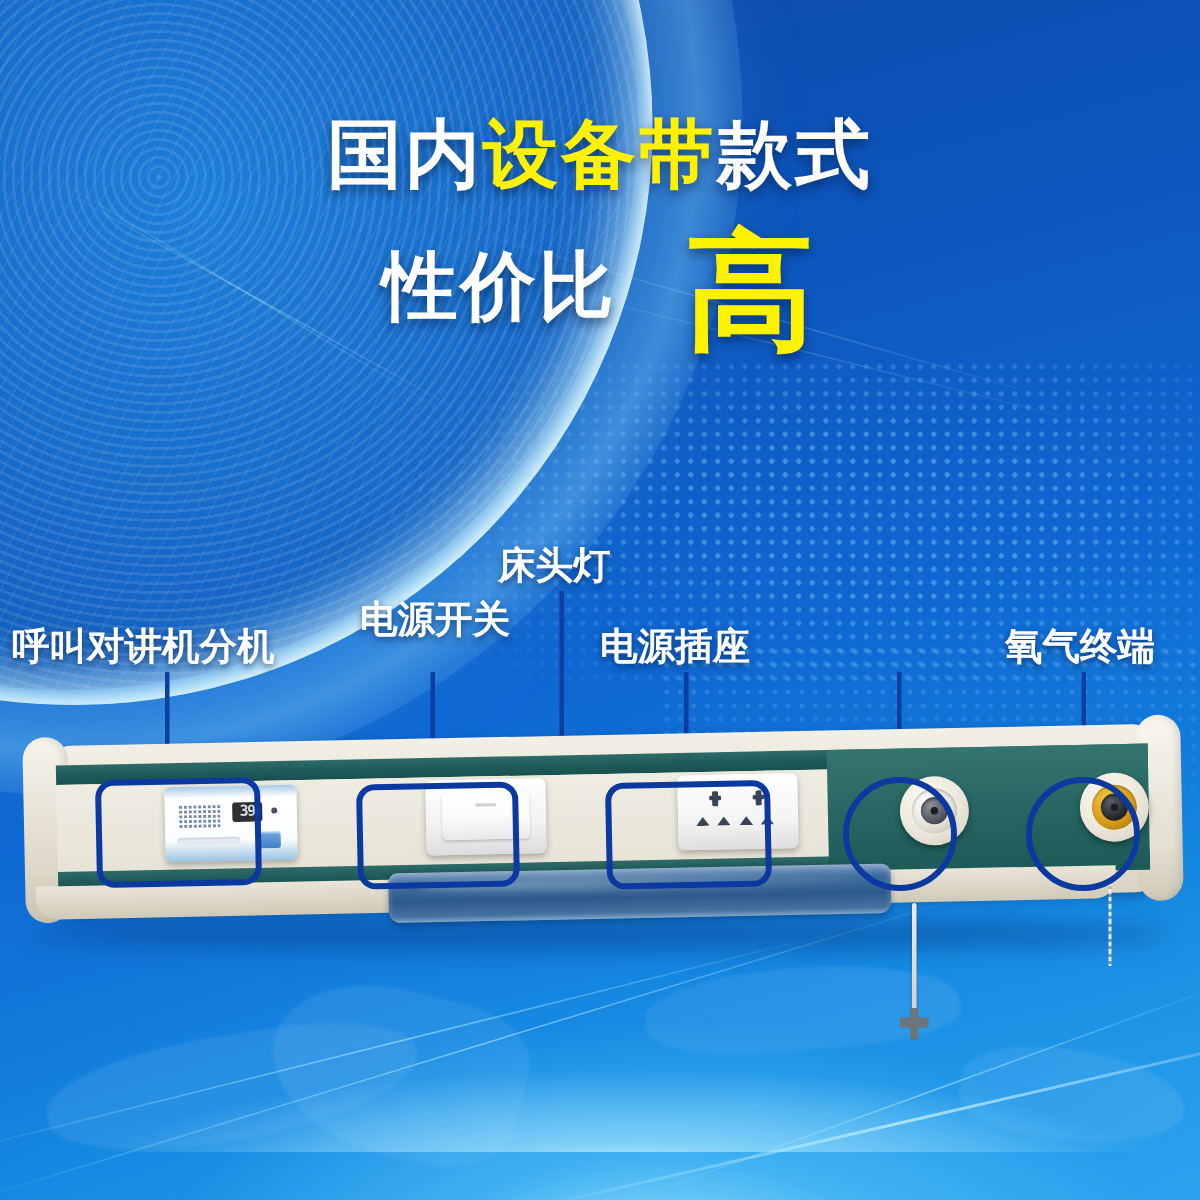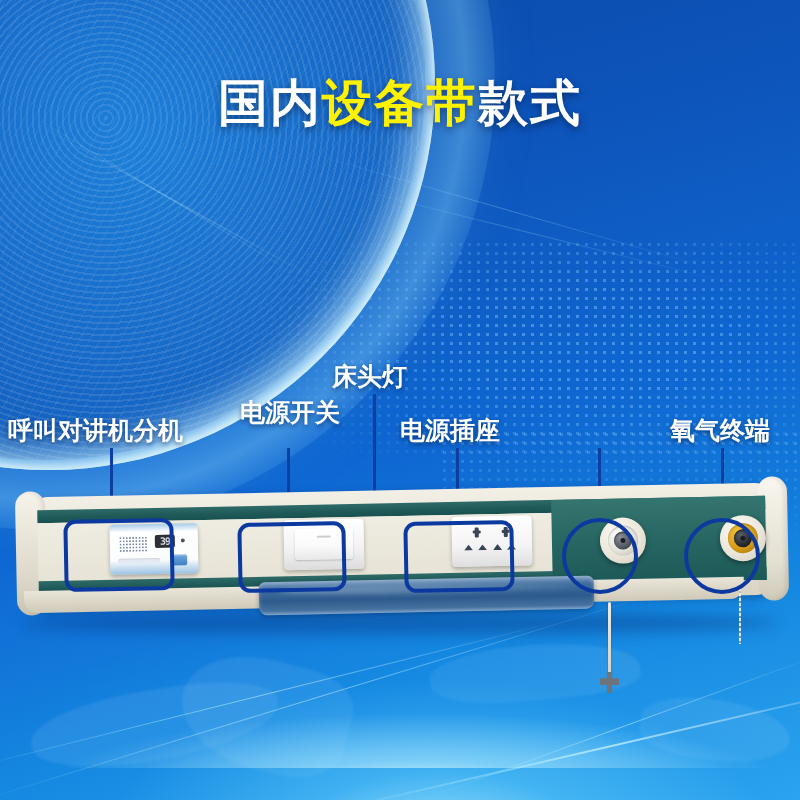--- a/index.html
+++ b/index.html
@@ -270,20 +270,23 @@
   <div class="streak" style="left:20px;top:108px;width:330px;transform:rotate(31deg);opacity:.35;"></div>
   <div class="streak" style="left:300px;top:150px;width:430px;transform:rotate(16deg);opacity:.35;"></div>
   <div class="streak" style="left:320px;top:180px;width:430px;transform:rotate(14deg);opacity:.28;"></div>
 
   <div class="bg-lower-glow"></div>
   <div class="bg-sweep"></div>
 
   <div class="headline">
     <div class="line1">
       <span class="w">国内</span><span class="y">设备带</span><span class="w">款式</span>
+    </div>
+    <div class="line2">
+      <span class="w">性价比</span><span class="y big">高</span>
     </div>
   </div>
 
   <div class="label" style="left:8px;top:414px;text-align:center;">呼叫对讲机分机</div>
   <div class="leader" style="left:110px;top:448px;height:80px;"></div>
 
   <div class="label" style="left:228px;top:396px;margin-left:12px;">电源开关</div>
   <div class="leader" style="left:287px;top:448px;height:84px;"></div>
 
   <div class="label" style="left:332px;top:360px;">床头灯</div>

